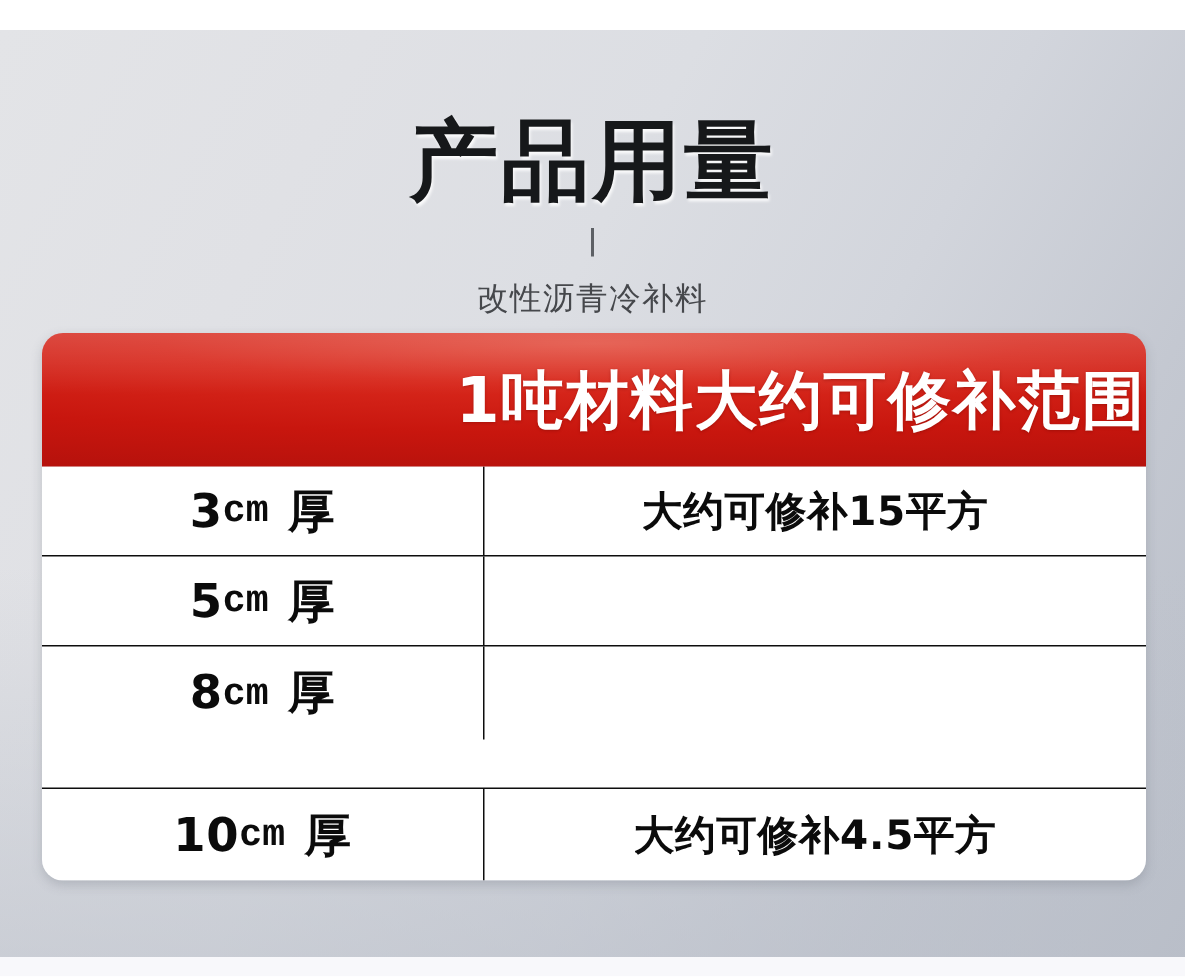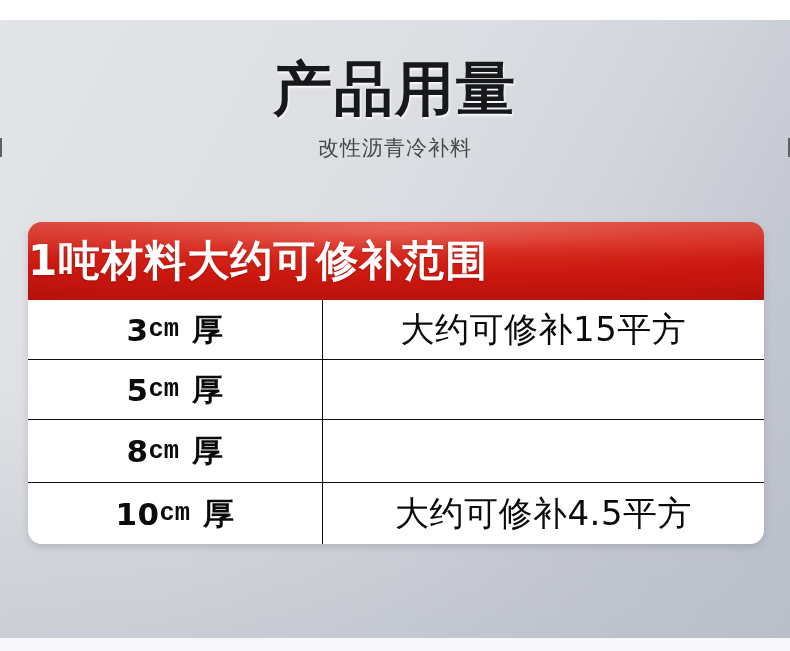--- a/index.html
+++ b/index.html
@@ -58,41 +58,42 @@
     content: "";
     position: absolute;
     left: 0; bottom: 0;
     width: 100%; height: 260px;
     background: linear-gradient(to bottom, rgba(190,195,204,0) 0%, rgba(186,191,201,0.55) 100%);
   }
 
   
   .heading {
     position: absolute;
-    left: 0; top: 58px;
+    left: 0; top: 76px;
     width: 790px;
     text-align: center;
     z-index: 3;
   }
   .page-title {
     font-family: "DejaVu Sans", "Liberation Sans", sans-serif;
     font-size: 59px;
     font-weight: 700;
     line-height: 1.05;
     color: #16181a;
     letter-spacing: 2px;
     text-shadow: 1px 2px 2px rgba(255,255,255,0.85);
     margin: 0;
   }
   .subtitle-row {
     margin-top: 14px;
     display: flex;
     align-items: center;
-    justify-content: space-between;
+    justify-content: flex-start;
     gap: 14px;
+    flex-direction: column;
   }
   .sub-bar {
     display: inline-block;
     width: 2px;
     height: 19px;
     background: #5d6065;
   }
   .page-subtitle {
     font-family: "DejaVu Sans", "Liberation Sans", sans-serif;
     font-size: 21px;
@@ -108,24 +109,24 @@
     left: 28px;
     top: 222px;
     width: 736px;
     border-radius: 14px;
     overflow: hidden;
     z-index: 4;
     box-shadow: 0 3px 7px rgba(110,115,125,0.30);
   }
 
   .table-header {
-    height: 78px;
+    height: 89px;
     display: flex;
     align-items: center;
-    justify-content: flex-start;
+    justify-content: flex-end;
     background:
       radial-gradient(150% 115% at 50% 8%, #e24b3c 0%, #d8281c 26%, #c8160e 58%, #ad0f0b 100%);
     position: relative;
   }
   .table-header::before {
     content: "";
     position: absolute;
     left: 0; top: 0;
     width: 100%; height: 46%;
     background: linear-gradient(to bottom, rgba(255,255,255,0.17), rgba(255,255,255,0));
@@ -165,28 +166,28 @@
   .t-cell-thickness {
     width: 294px;
     flex: 0 0 294px;
     border-right: 1.6px solid #0d0d0d;
     font-size: 31px;
     font-weight: 700;
     letter-spacing: 0.5px;
   }
   .t-cell-coverage {
     flex: 1 1 auto;
-    font-size: 34px;
-    font-weight: 400;
+    font-size: 27px;
+    font-weight: 700;
     letter-spacing: 0.5px;
   }
   .r-h1 { height: 59px; }
   .r-h2 { height: 59px; }
   .r-h3 { height: 62px; }
-  .r-h4 { height: 61px; }
+  .r-h4 { height: 61px; margin-top: 32px; }
 
   .unit-sm {
     font-size: 0.82em;
     font-weight: 700;
     letter-spacing: 0;
     font-family: Liberation Mono, monospace;
   }
   .gap-sm {
     display: inline-block;
     width: 13px;

